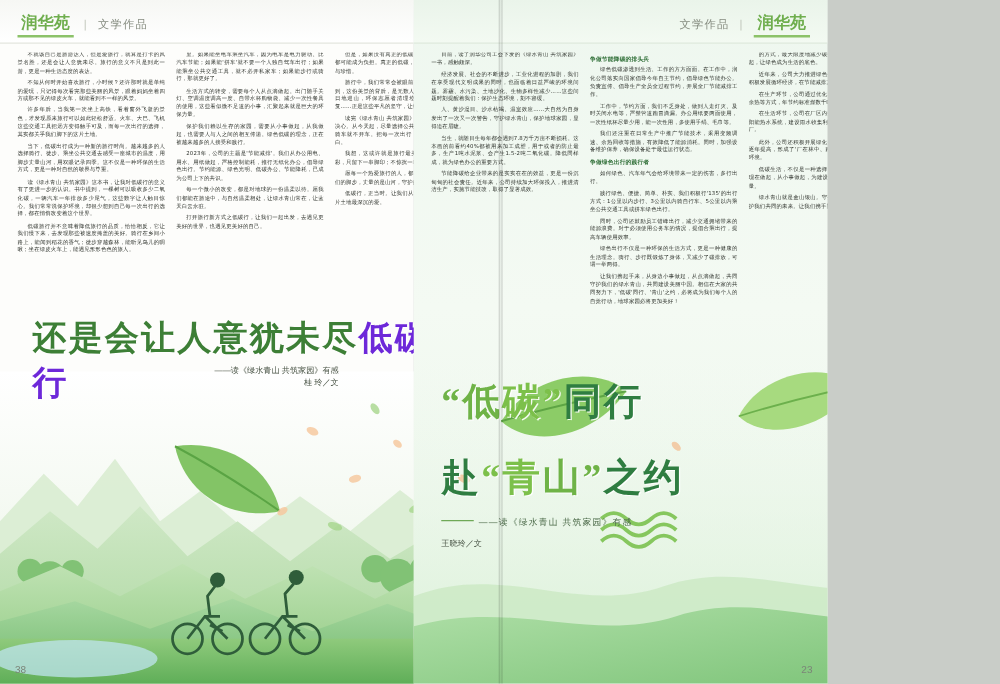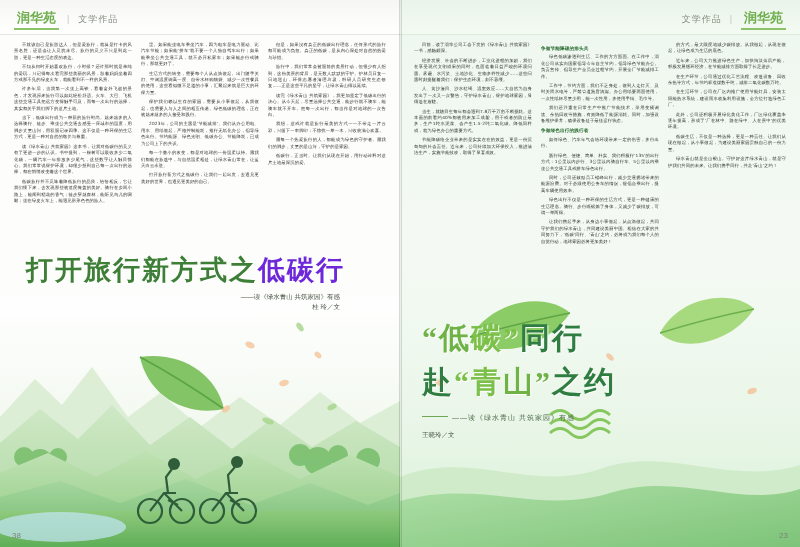--- a/index.html
+++ b/index.html
@@ -2,21 +2,21 @@
 <html><head>
 <meta charset="utf-8">
 <style>
   html,body{margin:0;padding:0;}
   body{
     width:800px;height:547px;overflow:hidden;
     background:#c9cdc8;
     font-family:"Liberation Sans","DejaVu Sans",sans-serif;
   }
   .spread{
-    position:relative;width:800px;height:547px;display:flex;
+    position:relative;width:662px;height:547px;display:flex;
   }
   
   .page{position:relative;overflow:hidden;}
   .page-left{
     width:400px;height:547px;
     background:#fdfdfb;
   }
   .page-right{
     width:400px;height:547px;
     background:linear-gradient(180deg,#eef7ef 0%,#f4faf3 45%,#eaf6ea 100%);
@@ -95,21 +95,21 @@
     font-size:6.5px;line-height:10px;color:#4a5547;
   }
   .pgnum{
     position:absolute;bottom:7px;font-size:8px;color:#7b8478;z-index:30;
   }
   .pg-left{left:12px;}
   .pg-right{right:12px;}
 
   
   .title-right{
-    position:absolute;left:22px;top:318px;width:360px;z-index:14;
+    position:absolute;left:22px;top:301px;width:360px;z-index:14;
   }
   .tr-line{
     font-family:"Liberation Serif","DejaVu Serif",serif;
     font-weight:bold;letter-spacing:2px;
     font-size:30px;color:#2f7d41;
     text-shadow:1px 1px 0 rgba(255,255,255,.9);
   }
   .tr-line .light{color:#7cc04a;}
   .tr-line .q{color:#6fb347;}
   .tr-sub{
@@ -232,21 +232,21 @@
       </g>
       <g fill="#a7d68c" opacity=".8">
         <ellipse cx="268" cy="124" rx="6" ry="3" transform="rotate(20 268 124)"></ellipse>
         <ellipse cx="332" cy="110" rx="5" ry="2.8" transform="rotate(-25 332 110)"></ellipse>
         <ellipse cx="300" cy="30" rx="5" ry="2.8" transform="rotate(55 300 30)"></ellipse>
       </g>
     </svg>
 
     <div class="title-left">
       <div class="t">
-        <span>打开旅行新方式之</span><span class="hl">低碳行</span>
+        <span>还是会让人意犹未尽</span><span class="hl">低碳行</span>
       </div>
     </div>
     <div class="byline-left">
       <div>——读《绿水青山 共筑家园》有感</div>
       <div>桂 玲／文</div>
     </div>
 
     <div class="pgnum pg-left">38</div>
   </div>
 
@@ -325,21 +325,21 @@
         <ellipse cx="40" cy="96" rx="5" ry="3" transform="rotate(25 40 96)"></ellipse>
         <ellipse cx="352" cy="104" rx="5" ry="3" transform="rotate(-20 352 104)"></ellipse>
         <ellipse cx="210" cy="70" rx="4.5" ry="2.6" transform="rotate(45 210 70)"></ellipse>
       </g>
     </svg>
 
     <div class="title-right">
       <div class="tr-line">
         <span class="q">“低</span><span class="light">碳”</span><span>同行</span>
       </div>
-      <div class="tr-line" style="margin-top:3px;">
+      <div class="tr-line" style="margin-top:20px;">
         <span>赴</span><span class="light">“青</span><span class="q">山”</span><span>之约</span>
       </div>
       <div class="tr-sub">
         <span class="rule"></span><span>——读《绿水青山 共筑家园》有感</span>
       </div>
       <div class="tr-author">王晓玲／文</div>
     </div>
 
     <div class="pgnum pg-right">23</div>
   </div>

